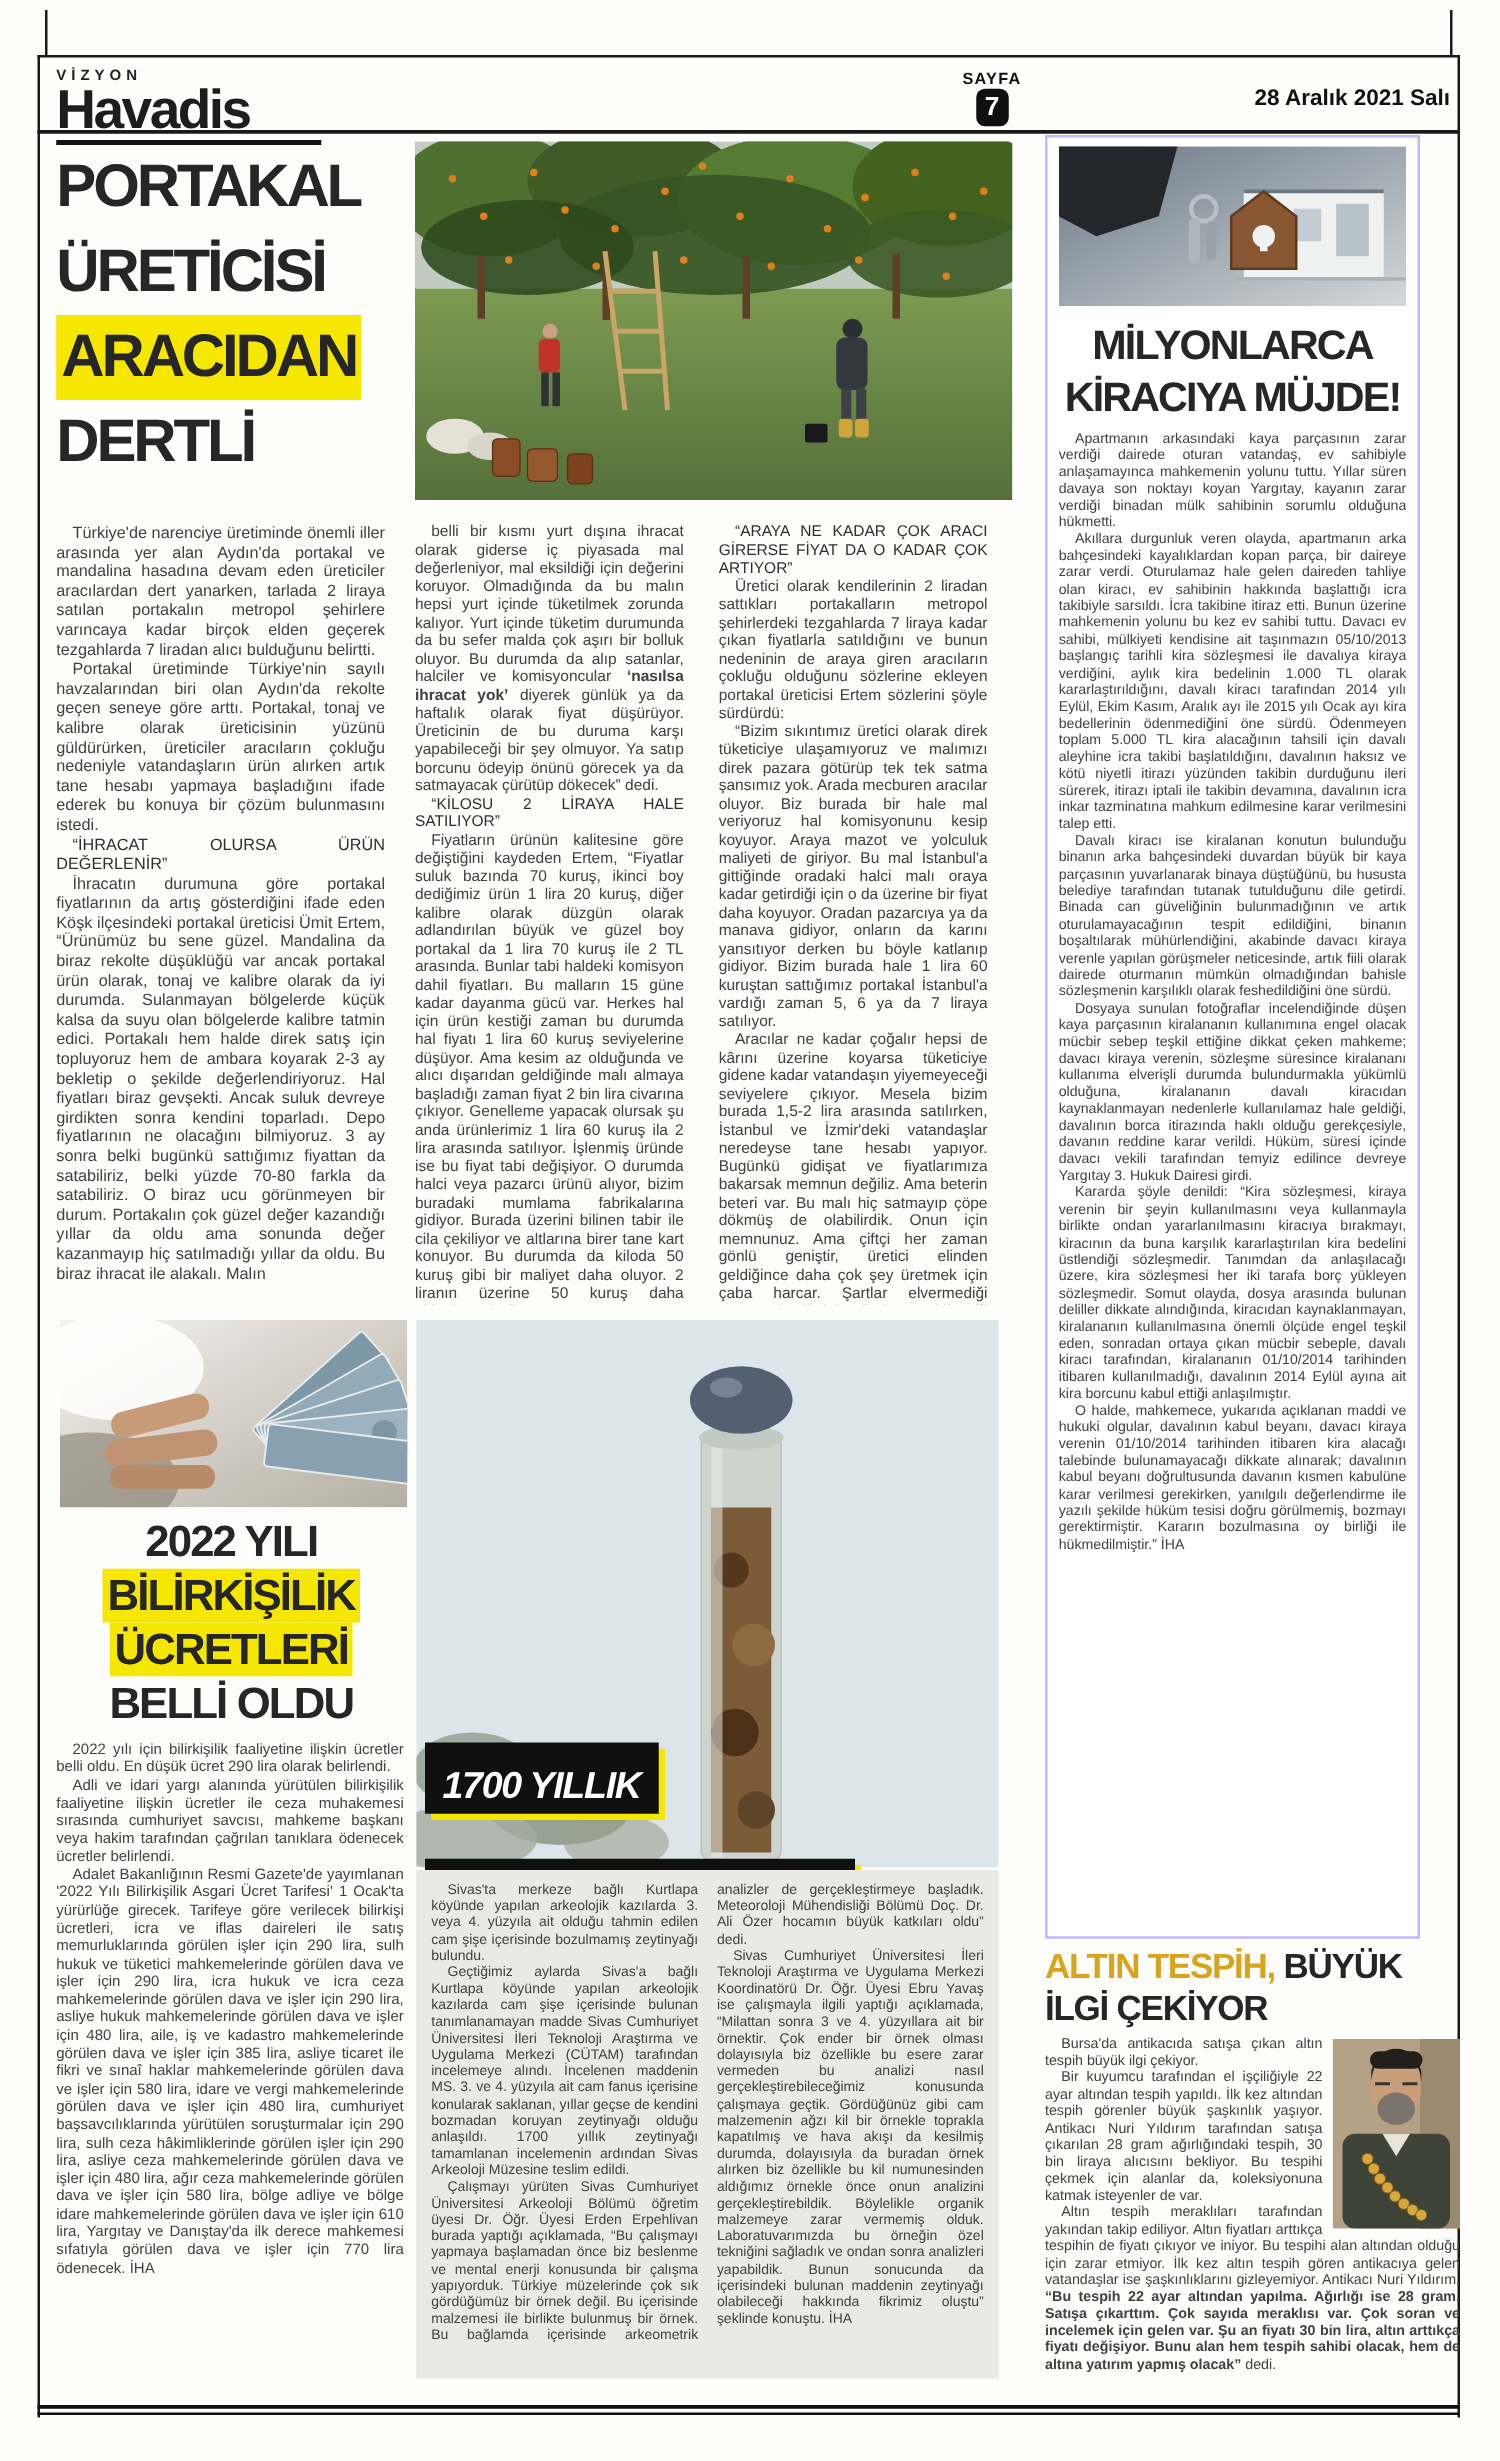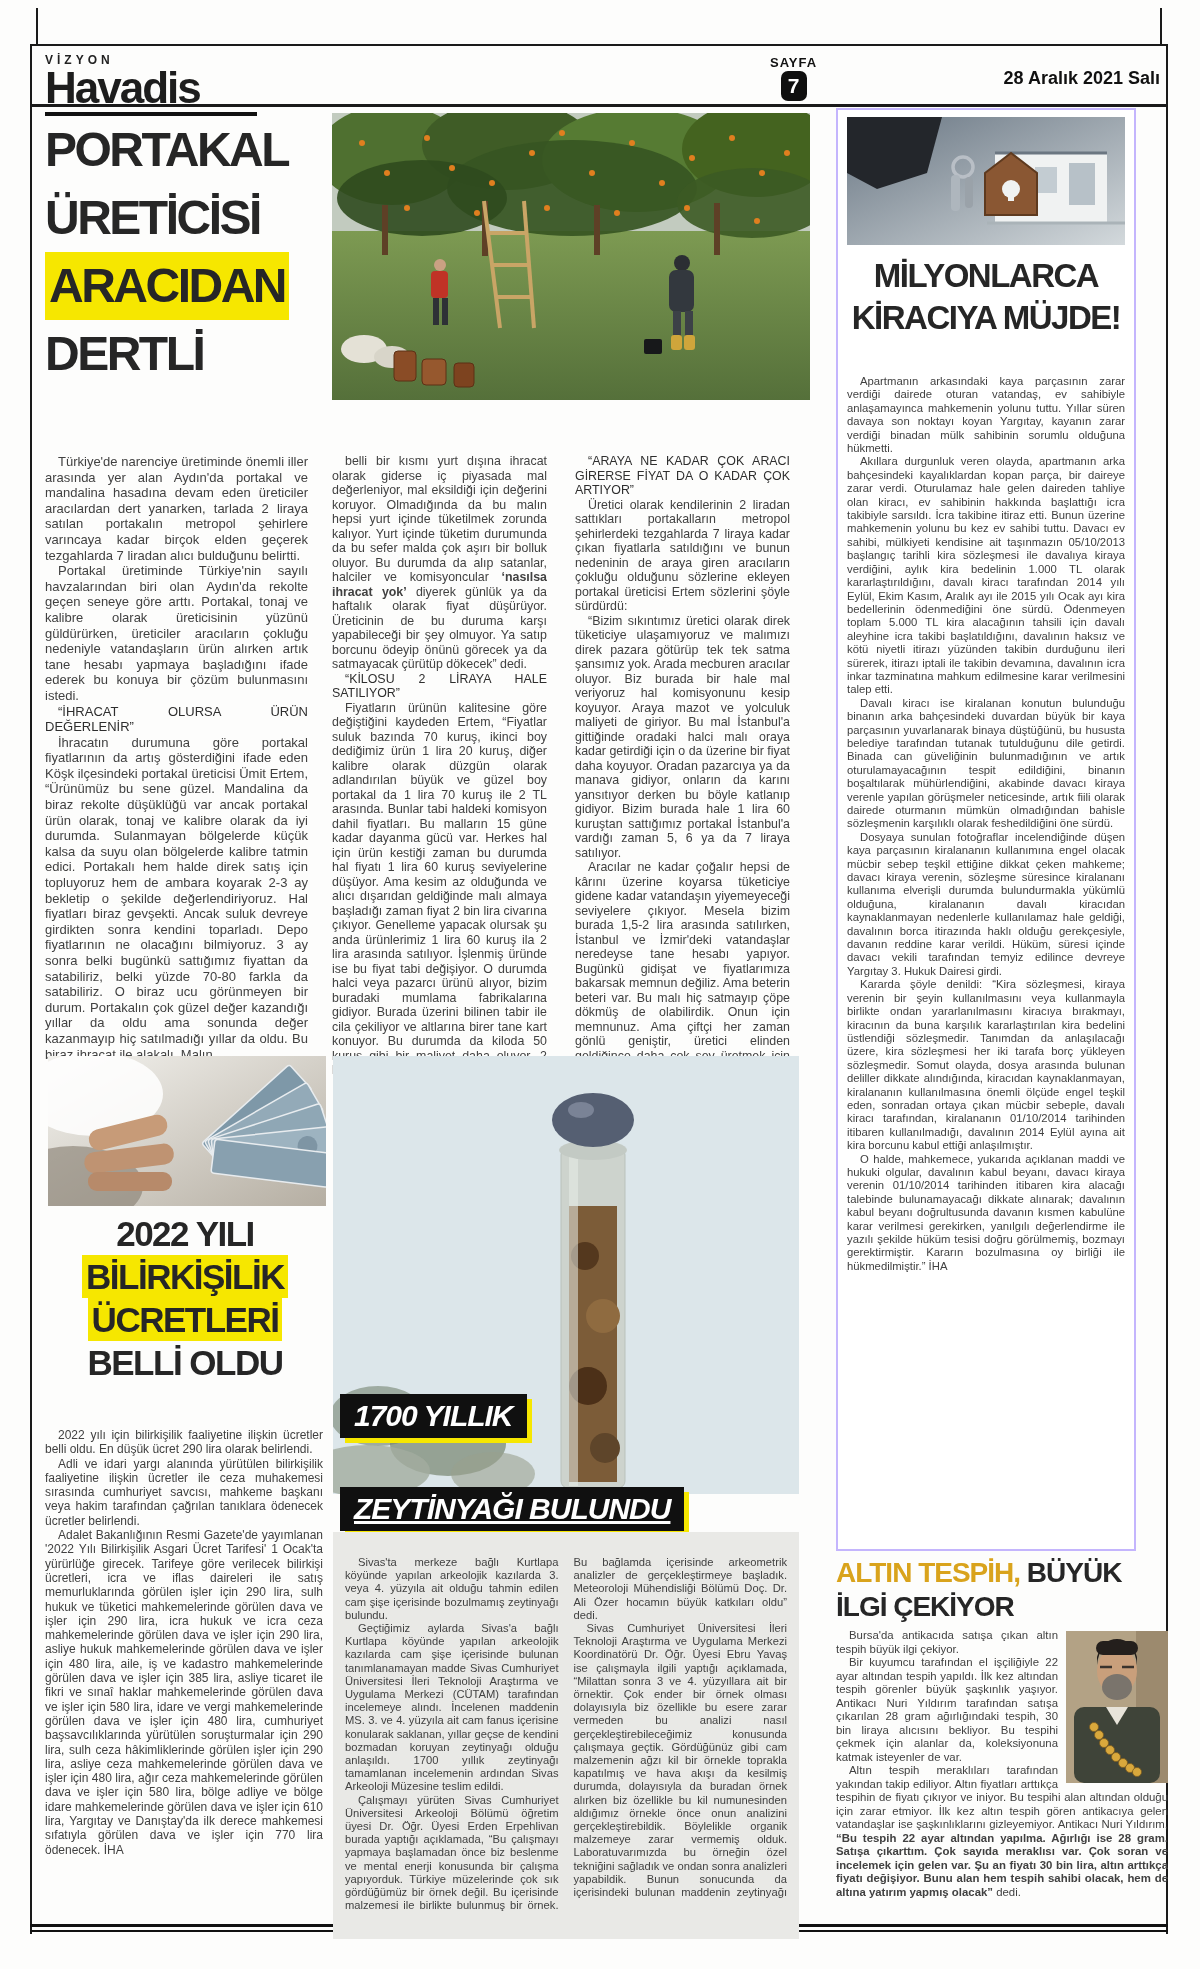--- a/index.html
+++ b/index.html
@@ -13,27 +13,27 @@
   .logo-main{font-size:44px;font-weight:bold;letter-spacing:-2px;color:#1d1d1d;line-height:42px;}
   .logo-under{width:212px;height:4px;background:#111;margin-top:3px;}
   .badge-label{font-size:13px;font-weight:bold;color:#111;text-align:left;letter-spacing:1px;}
   .badge-box{width:26px;height:30px;background:#0f0f0f;border-radius:7px;color:#fff;
              font-size:21px;font-weight:bold;text-align:center;line-height:30px;margin:1px auto 0;}
   .issue-date{font-size:18px;font-weight:bold;color:#111;}
   
   .h-big{font-weight:bold;color:#262626;letter-spacing:-2.5px;}
   .hl-y{background:#f6e700;padding:0 4px;display:inline-block;}
   
-  .bodycol{text-align:justify;overflow:hidden;color:#414141;margin-top:36px;}
+  .bodycol{text-align:justify;overflow:hidden;color:#414141;}
   .bodycol p{margin:0;text-indent:13px;}
   .subhead{font-weight:normal;color:#2e2e2e;}
   .agency{font-weight:bold;}
   
   .zbar{display:inline-block;background:#101010;color:#fff;font-style:italic;font-weight:bold;
-        letter-spacing:-1px;padding:5px 14px 5px;box-shadow:5px 5px 0 #f6e700;white-space:nowrap;}
+        letter-spacing:-1px;padding:18px 14px 5px;box-shadow:5px 5px 0 #f6e700;white-space:nowrap;}
   
   .kbox{border:2px solid #c4b5fd;box-sizing:border-box;background:#fff;}
   
   .gold{color:#d9a31c;}
   svg{display:block;}
 </style>
 </head>
 <body>
 
 <div class="abs rule" style="left:36px;top:8px;width:2px;height:37px;"></div>
@@ -224,21 +224,21 @@
       <circle cx="272" cy="392" r="15" fill="#5e452a"></circle>
       <rect x="236" y="100" width="9" height="330" fill="#e8ece8" opacity="0.55"></rect>
       <ellipse cx="260" cy="94" rx="34" ry="10" fill="#c3cac4"></ellipse>
       <ellipse cx="260" cy="64" rx="41" ry="27" fill="#555f72"></ellipse>
       <ellipse cx="248" cy="54" rx="13" ry="8" fill="#8a93a5" opacity="0.7"></ellipse>
     </g>
   </svg>
 </div>
 <div class="abs zbar" style="left:340px;top:1394px;font-size:30px;">1700 YILLIK</div>
 <div class="abs zbar" style="left:340px;top:1487px;font-size:30px;text-decoration:underline;">ZEYTİNYAĞI BULUNDU</div>
-<div class="abs bodycol" style="left:333px;top:1496px;width:466px;height:407px;background:#e9e9e6;box-sizing:border-box;padding:24px 12px;column-count:2;column-gap:15px;font-size:11.2px;line-height:13.2px;">
+<div class="abs bodycol" style="left:333px;top:1496px;width:466px;height:407px;background:#e9e9e6;box-sizing:border-box;padding:10px 12px;column-count:2;column-gap:15px;font-size:11.2px;line-height:13.2px;">
   <p>Sivas'ta merkeze bağlı Kurtlapa köyünde yapılan arkeolojik kazılarda 3. veya 4. yüzyıla ait olduğu tahmin edilen cam şişe içerisinde bozulmamış zeytinyağı bulundu.</p>
   <p>Geçtiğimiz aylarda Sivas'a bağlı Kurtlapa köyünde yapılan arkeolojik kazılarda cam şişe içerisinde bulunan tanımlanamayan madde Sivas Cumhuriyet Üniversitesi İleri Teknoloji Araştırma ve Uygulama Merkezi (CÜTAM) tarafından incelemeye alındı. İncelenen maddenin MS. 3. ve 4. yüzyıla ait cam fanus içerisine konularak saklanan, yıllar geçse de kendini bozmadan koruyan zeytinyağı olduğu anlaşıldı. 1700 yıllık zeytinyağı tamamlanan incelemenin ardından Sivas Arkeoloji Müzesine teslim edildi.</p>
   <p>Çalışmayı yürüten Sivas Cumhuriyet Üniversitesi Arkeoloji Bölümü öğretim üyesi Dr. Öğr. Üyesi Erden Erpehlivan burada yaptığı açıklamada, “Bu çalışmayı yapmaya başlamadan önce biz beslenme ve mental enerji konusunda bir çalışma yapıyorduk. Türkiye müzelerinde çok sık gördüğümüz bir örnek değil. Bu içerisinde malzemesi ile birlikte bulunmuş bir örnek. Bu bağlamda içerisinde arkeometrik analizler de gerçekleştirmeye başladık. Meteoroloji Mühendisliği Bölümü Doç. Dr. Ali Özer hocamın büyük katkıları oldu” dedi.</p>
   <p>Sivas Cumhuriyet Üniversitesi İleri Teknoloji Araştırma ve Uygulama Merkezi Koordinatörü Dr. Öğr. Üyesi Ebru Yavaş ise çalışmayla ilgili yaptığı açıklamada, “Milattan sonra 3 ve 4. yüzyıllara ait bir örnektir. Çok ender bir örnek olması dolayısıyla biz özellikle bu esere zarar vermeden bu analizi nasıl gerçekleştirebileceğimiz konusunda çalışmaya geçtik. Gördüğünüz gibi cam malzemenin ağzı kil bir örnekle toprakla kapatılmış ve hava akışı da kesilmiş durumda, dolayısıyla da buradan örnek alırken biz özellikle bu kil numunesinden aldığımız örnekle önce onun analizini gerçekleştirebildik. Böylelikle organik malzemeye zarar vermemiş olduk. Laboratuvarımızda bu örneğin özel tekniğini sağladık ve ondan sonra analizleri yapabildik. Bunun sonucunda da içerisindeki bulunan maddenin zeytinyağı olabileceği hakkında fikrimiz oluştu” şeklinde konuştu. İHA</p>
 </div>
 
 <div class="abs kbox" style="left:836px;top:108px;width:300px;height:1443px;padding:7px 9px;overflow:hidden;">
   <div style="width:278px;height:128px;overflow:hidden;">
     <svg width="278" height="128" viewBox="0 0 278 128">
       <defs>

